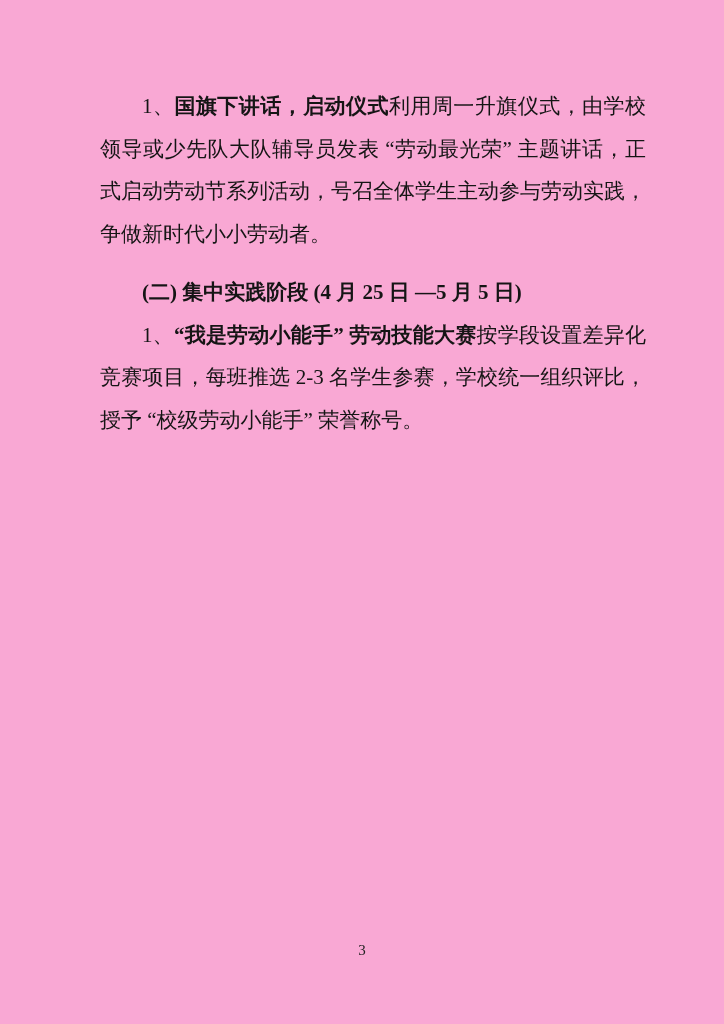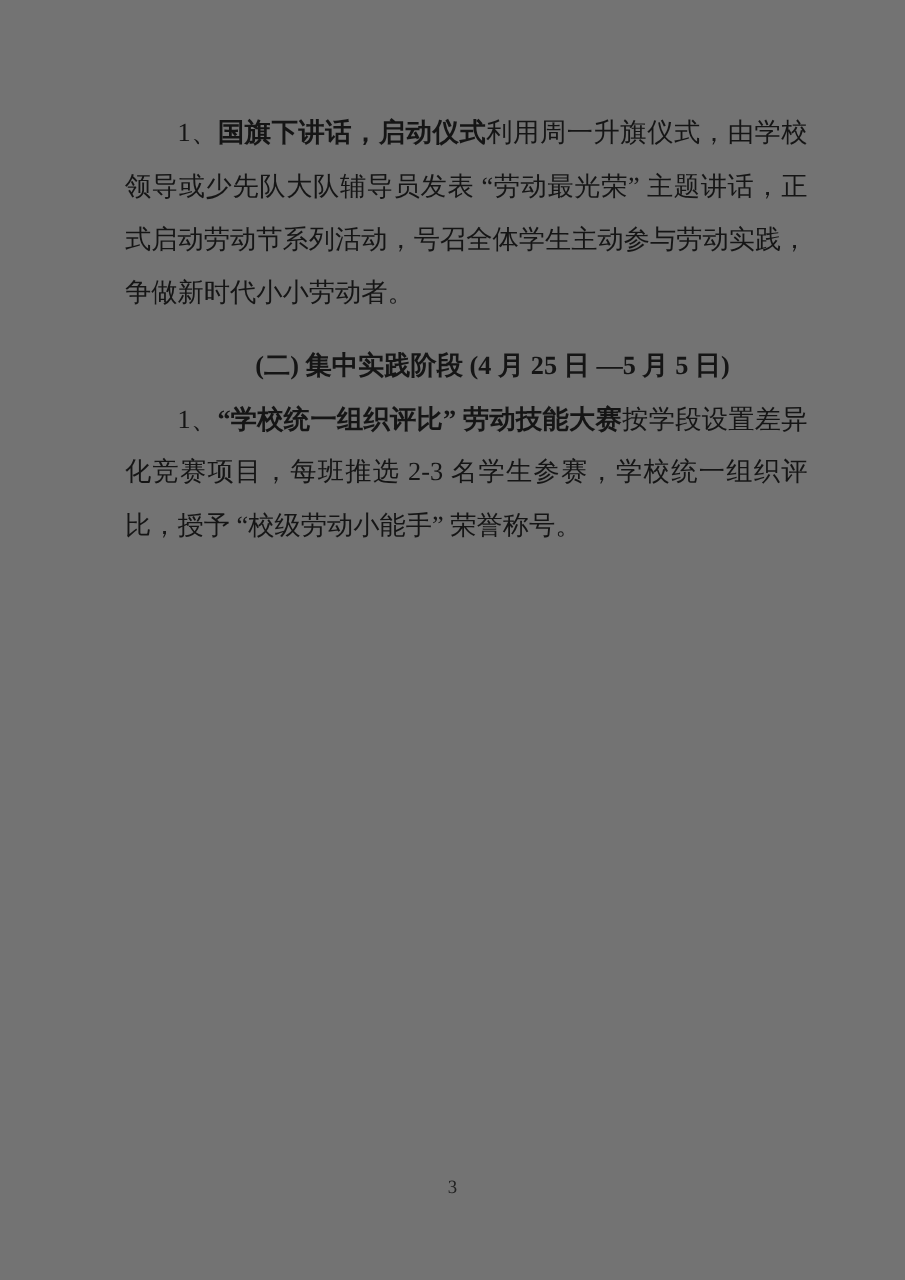--- a/index.html
+++ b/index.html
@@ -11,40 +11,40 @@
     height: 1024px;
     position: relative;
     background: #ffffff;
     font-family: "Liberation Serif", "DejaVu Serif", serif;
     color: #151515;
     overflow: hidden;
   }
   .doc-page {
     position: absolute;
     inset: 0;
-    background: #737373;
+    background: #f9a8d4;
   }
   .doc-body {
     position: absolute;
     left: 100px;
     top: 85px;
     width: 546px;
   }
   .doc-body p {
     margin: 0 0 16px 0;
     font-size: 21px;
     line-height: 42.5px;
     text-align: justify;
     text-indent: 2em;
     word-break: break-all;
   }
   .doc-body p.heading {
     font-weight: bold;
     margin-bottom: 0;
-    text-align: center;
+    text-align: left;
   }
   .run { font-weight: normal; }
   .run.bold { font-weight: bold; }
   .page-footer {
     position: absolute;
     left: 0;
     right: 0;
     top: 940px;
     text-align: center;
     font-size: 15px;
@@ -52,16 +52,16 @@
     color: #222222;
   }
 </style>
 </head>
 <body>
 
 <div class="doc-page">
   <div class="doc-body" id="doc-body">
       <p class="body"><span class="run">1、</span><span class="run bold">国旗下讲话，启动仪式</span><span class="run">利用周一升旗仪式，由学校领导或少先队大队辅导员发表 “劳动最光荣” 主题讲话，正式启动劳动节系列活动，号召全体学生主动参与劳动实践，争做新时代小小劳动者。</span></p>
       <p class="heading"><span class="run bold">(二) 集中实践阶段 (4 月 25 日 —5 月 5 日)</span></p>
-      <p class="body"><span class="run">1、</span><span class="run bold">“学校统一组织评比” 劳动技能大赛</span><span class="run">按学段设置差异化竞赛项目，每班推选 2-3 名学生参赛，学校统一组织评比，授予 “校级劳动小能手” 荣誉称号。</span></p>
+      <p class="body"><span class="run">1、</span><span class="run bold">“我是劳动小能手” 劳动技能大赛</span><span class="run">按学段设置差异化竞赛项目，每班推选 2-3 名学生参赛，学校统一组织评比，授予 “校级劳动小能手” 荣誉称号。</span></p>
     </div>
   <div class="page-footer">3</div>
 </div>
 
 </body></html>

